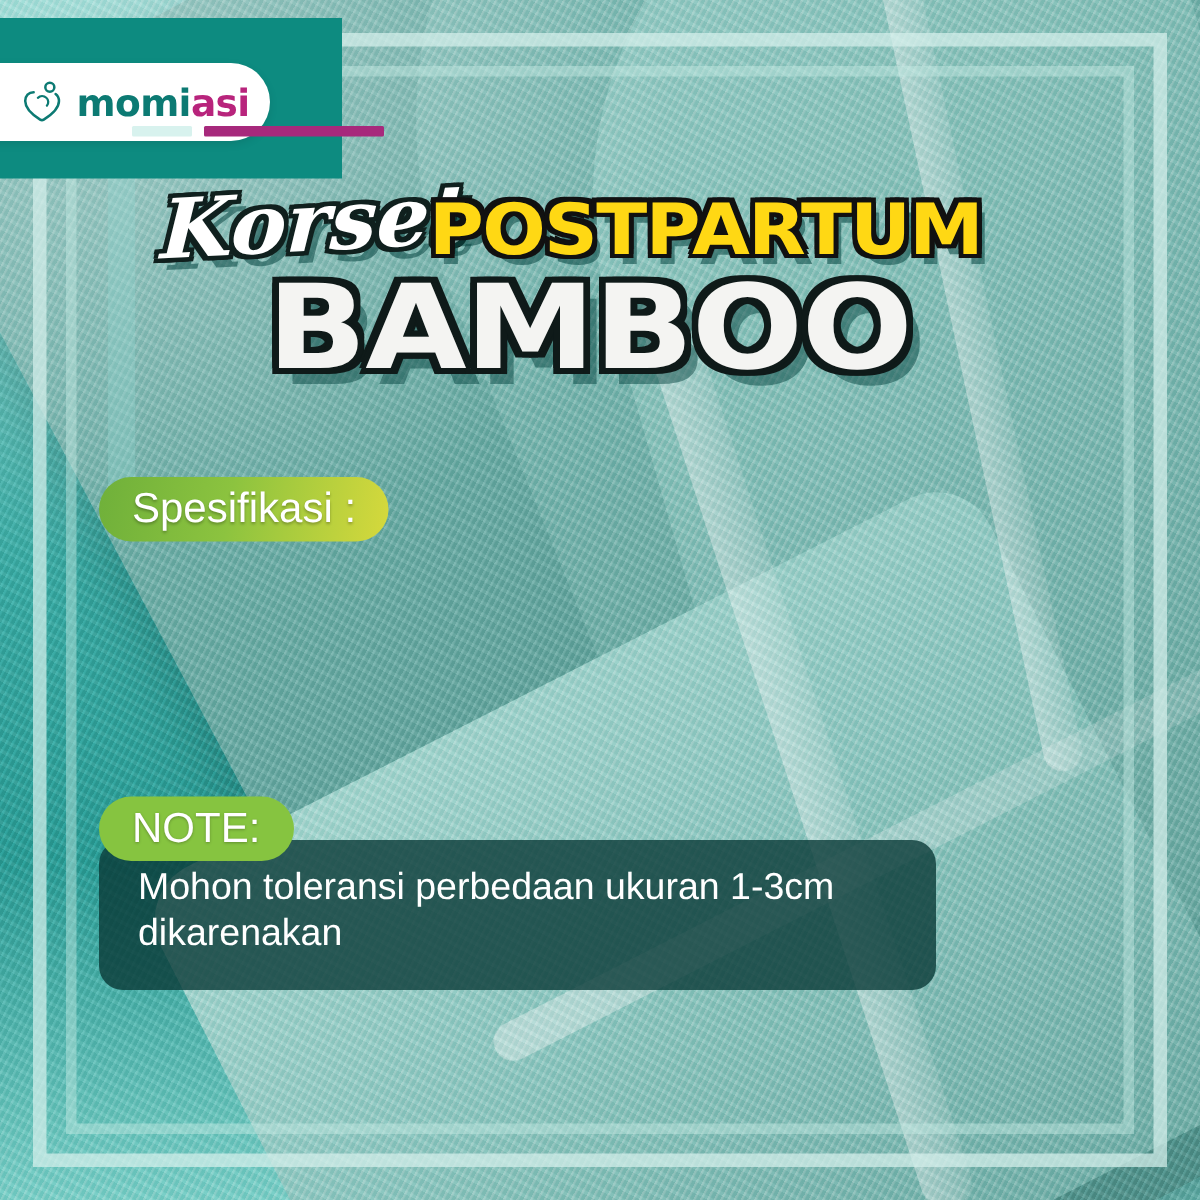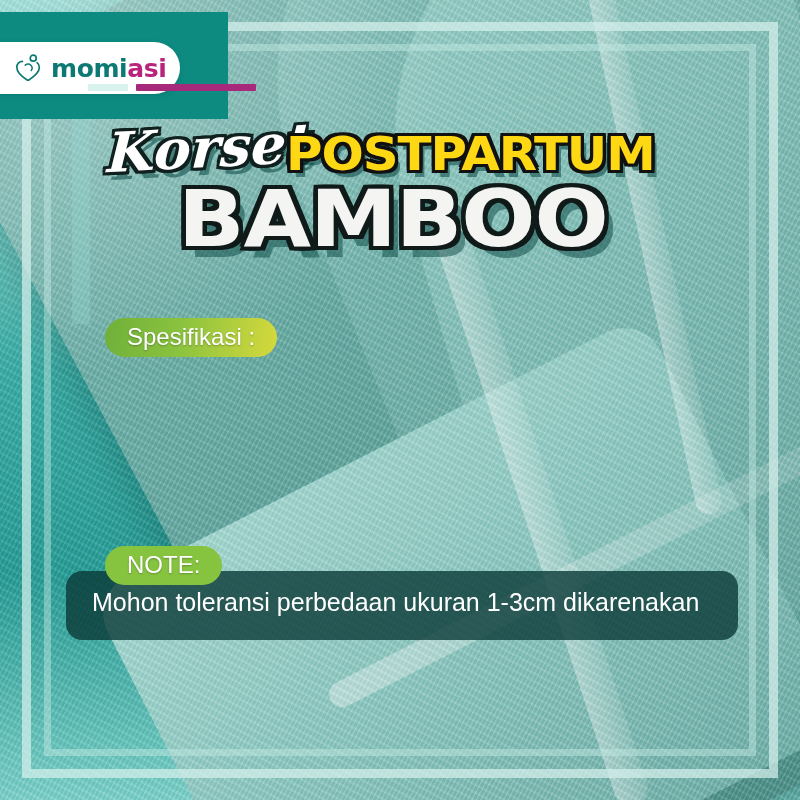--- a/index.html
+++ b/index.html
@@ -163,26 +163,25 @@
       -4px 0 0 #0f1a19, 4px 0 0 #0f1a19, 0 -4px 0 #0f1a19, 0 4px 0 #0f1a19,
       -4px -4px 0 #0f1a19, 4px -4px 0 #0f1a19, -4px 4px 0 #0f1a19, 4px 4px 0 #0f1a19,
       8px 11px 0 rgba(8,70,66,.50);
   }
 
   
   .pill{
     display:inline-block;
     padding:6px 22px 8px 22px;
     border-radius:999px;
-    font-size:24px;color:#ffffff;
+    font-size:28px;color:#ffffff;
     font-family:"Liberation Sans",sans-serif;
     line-height:1.05;
     position:relative;z-index:3;
     text-shadow:0 1px 2px rgba(0,0,0,.28);
-    margin-left:39px;
   }
   .pill-spec{background:linear-gradient(100deg,#6fb03a 0%,#8cc33f 45%,#d6d93c 100%);}
   .pill-note{background:#86c440;}
 
   .panel{
     position:relative;
     background:rgba(10,58,55,.80);
     border-radius:16px;
     color:#ffffff;
     padding:14px 26px 18px 26px;
@@ -190,21 +189,21 @@
     margin-top:-14px;
   }
 
   .spec-block{position:absolute;left:66px;top:318px;width:672px;}
   .spec-panel{padding-top:18px;}
   .spec-row{display:flex;font-size:25px;line-height:1.22;white-space:pre;}
   .spec-key{width:316px;flex:0 0 auto;}
   .spec-val{flex:1 1 auto;}
   .spec-free{font-size:25px;line-height:1.22;}
 
-  .note-block{position:absolute;left:66px;top:546px;width:672px;}
+  .note-block{position:absolute;left:66px;top:531px;width:558px;}
   .note-panel{padding-top:16px;padding-bottom:22px;}
   .note-text{font-size:25px;line-height:1.24;}
 </style>
 </head>
 <body>
 
 <div id="poster">
 
   <div class="photo">
     <div class="fabric fab-main"></div>

